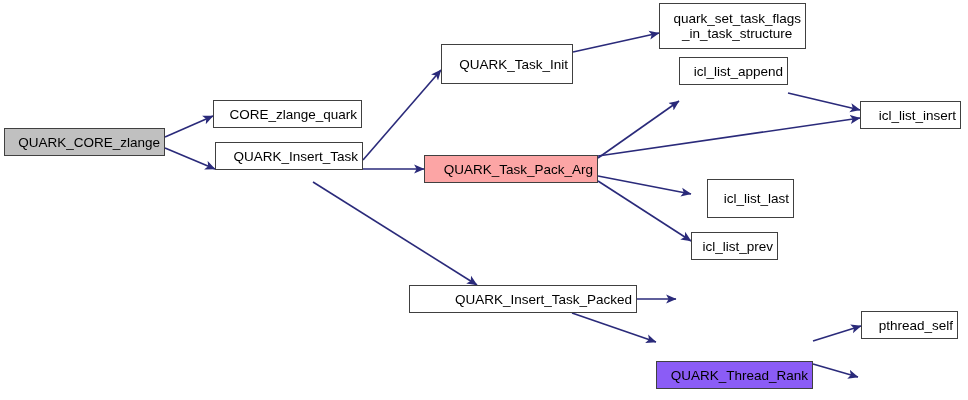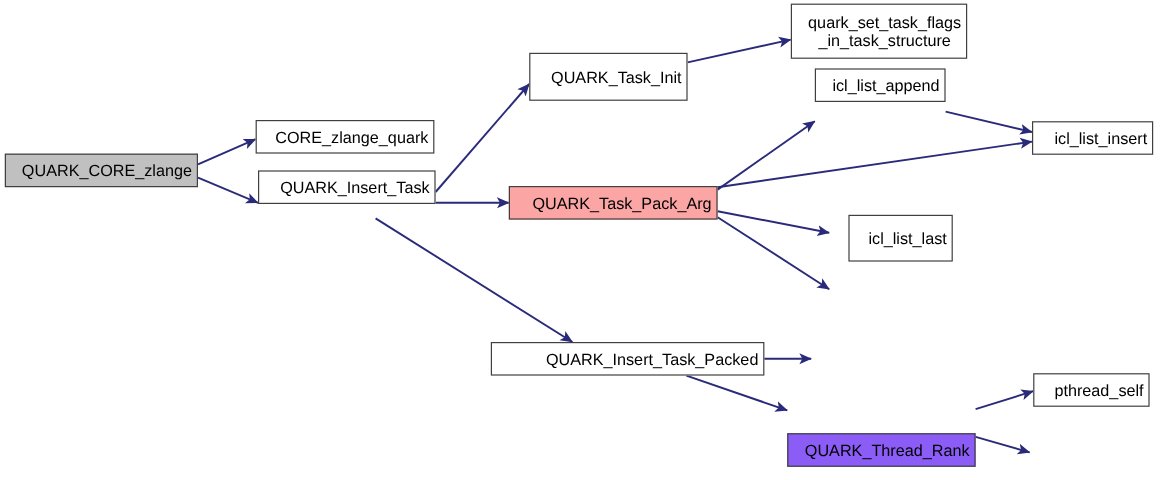--- a/index.html
+++ b/index.html
@@ -76,16 +76,17 @@
 <div class="node highlight" style="left: 4px; top: 128px; width: 161px; height: 28px; border-color: rgb(64, 64, 64); background: rgb(192, 192, 192);"><span class="label">QUARK_CORE_zlange</span></div>
     <div class="node" style="left: 213px; top: 100px; width: 149px; height: 28px; border-color: rgb(64, 64, 64); background: rgb(255, 255, 255);"><span class="label">CORE_zlange_quark</span></div>
     <div class="node" style="left: 215px; top: 142px; width: 148px; height: 28px; border-color: rgb(64, 64, 64); background: rgb(255, 255, 255);"><span class="label">QUARK_Insert_Task</span></div>
     <div class="node" style="left: 441px; top: 44px; width: 132px; height: 40px; border-color: rgb(64, 64, 64); background: rgb(255, 255, 255);"><span class="label">QUARK_Task_Init</span></div>
     <div class="node" style="left: 659px; top: 3px; width: 147px; height: 46px; border-color: rgb(64, 64, 64); background: rgb(255, 255, 255);"><span class="label">quark_set_task_flags
 _in_task_structure</span></div>
     <div class="node" style="left: 424px; top: 155px; width: 174px; height: 28px; border-color: rgb(64, 64, 64); background: #fca5a5;"><span class="label">QUARK_Task_Pack_Arg</span></div>
     <div class="node" style="left: 679px; top: 57px; width: 109px; height: 28px; border-color: rgb(64, 64, 64); background: rgb(255, 255, 255);"><span class="label">icl_list_append</span></div>
     <div class="node" style="left: 860px; top: 101px; width: 101px; height: 28px; border-color: rgb(64, 64, 64); background: rgb(255, 255, 255);"><span class="label">icl_list_insert</span></div>
     <div class="node" style="left: 691px; top: 179px; width: 87px; height: 39px; border-color: rgb(64, 64, 64); background: rgb(255, 255, 255); margin-left: 16px;"><span class="label">icl_list_last</span></div>
+    <div class="node" style="left: 691px; top: 232px; width: 87px; height: 28px; border-color: rgb(64, 64, 64); background: rgb(255, 255, 255);"><span class="label">icl_list_prev</span></div>
     <div class="node" style="left: 409px; top: 285px; width: 228px; height: 28px; border-color: rgb(64, 64, 64); background: rgb(255, 255, 255);"><span class="label">QUARK_Insert_Task_Packed</span></div>
     <div class="node" style="left: 656px; top: 339px; width: 157px; height: 28px; border-color: rgb(64, 64, 64); background: #8b5cf6; margin-top: 22px;"><span class="label">QUARK_Thread_Rank</span></div>
     <div class="node" style="left: 861px; top: 311px; width: 97px; height: 28px; border-color: rgb(64, 64, 64); background: rgb(255, 255, 255);"><span class="label">pthread_self</span></div>
   </div>
 
 </body></html>

